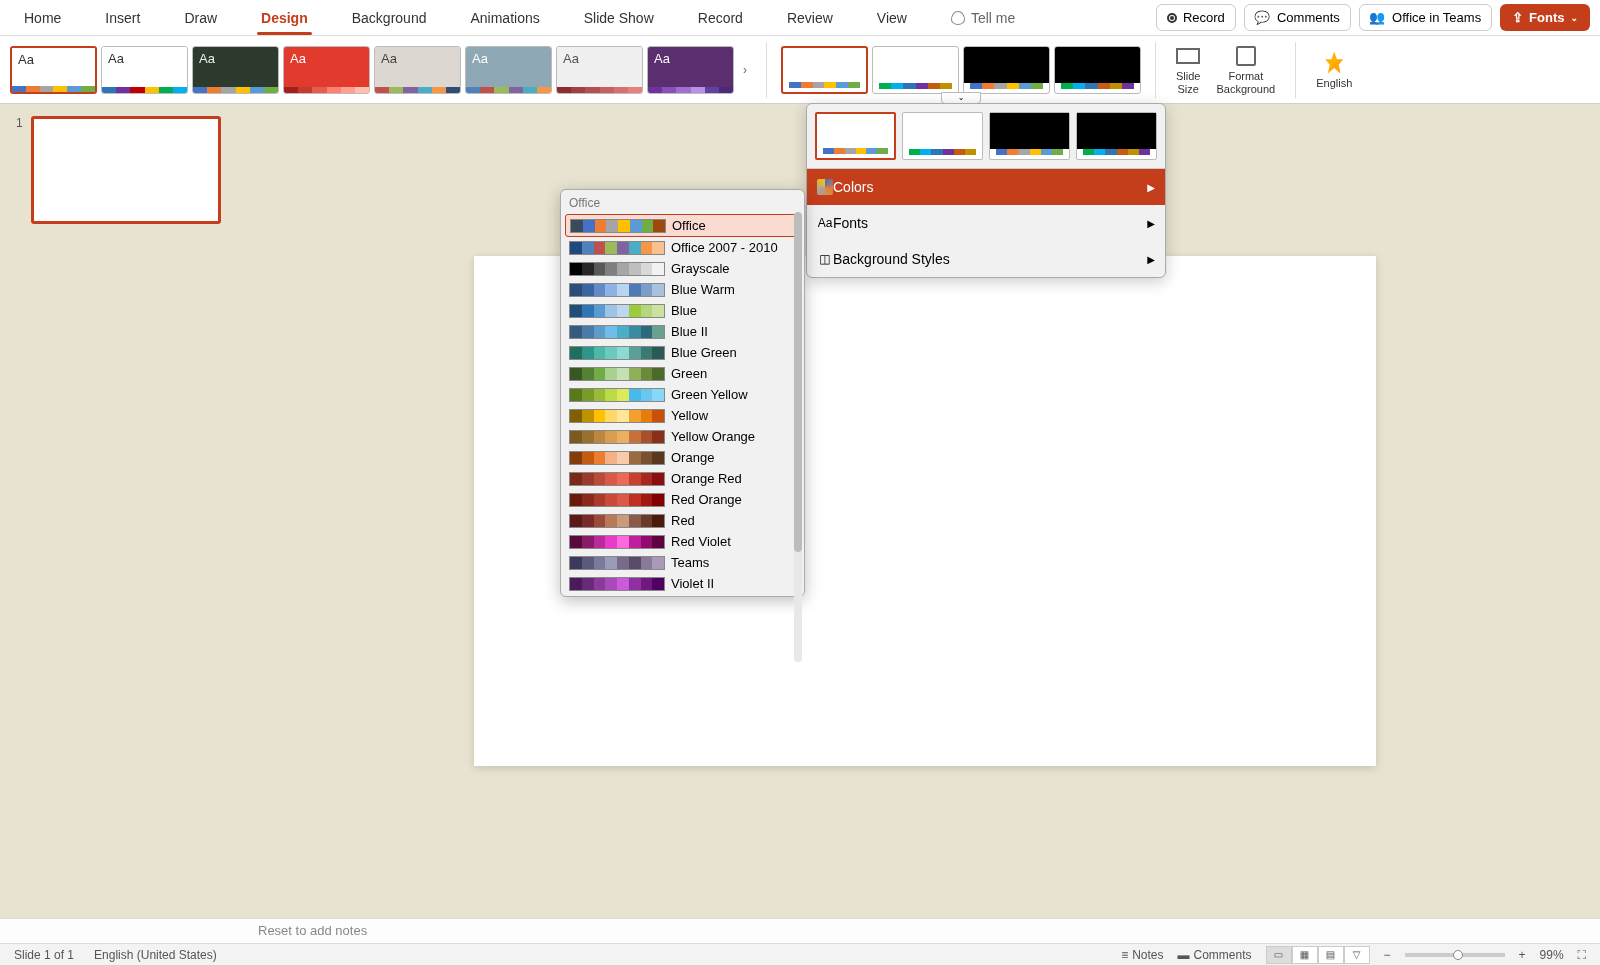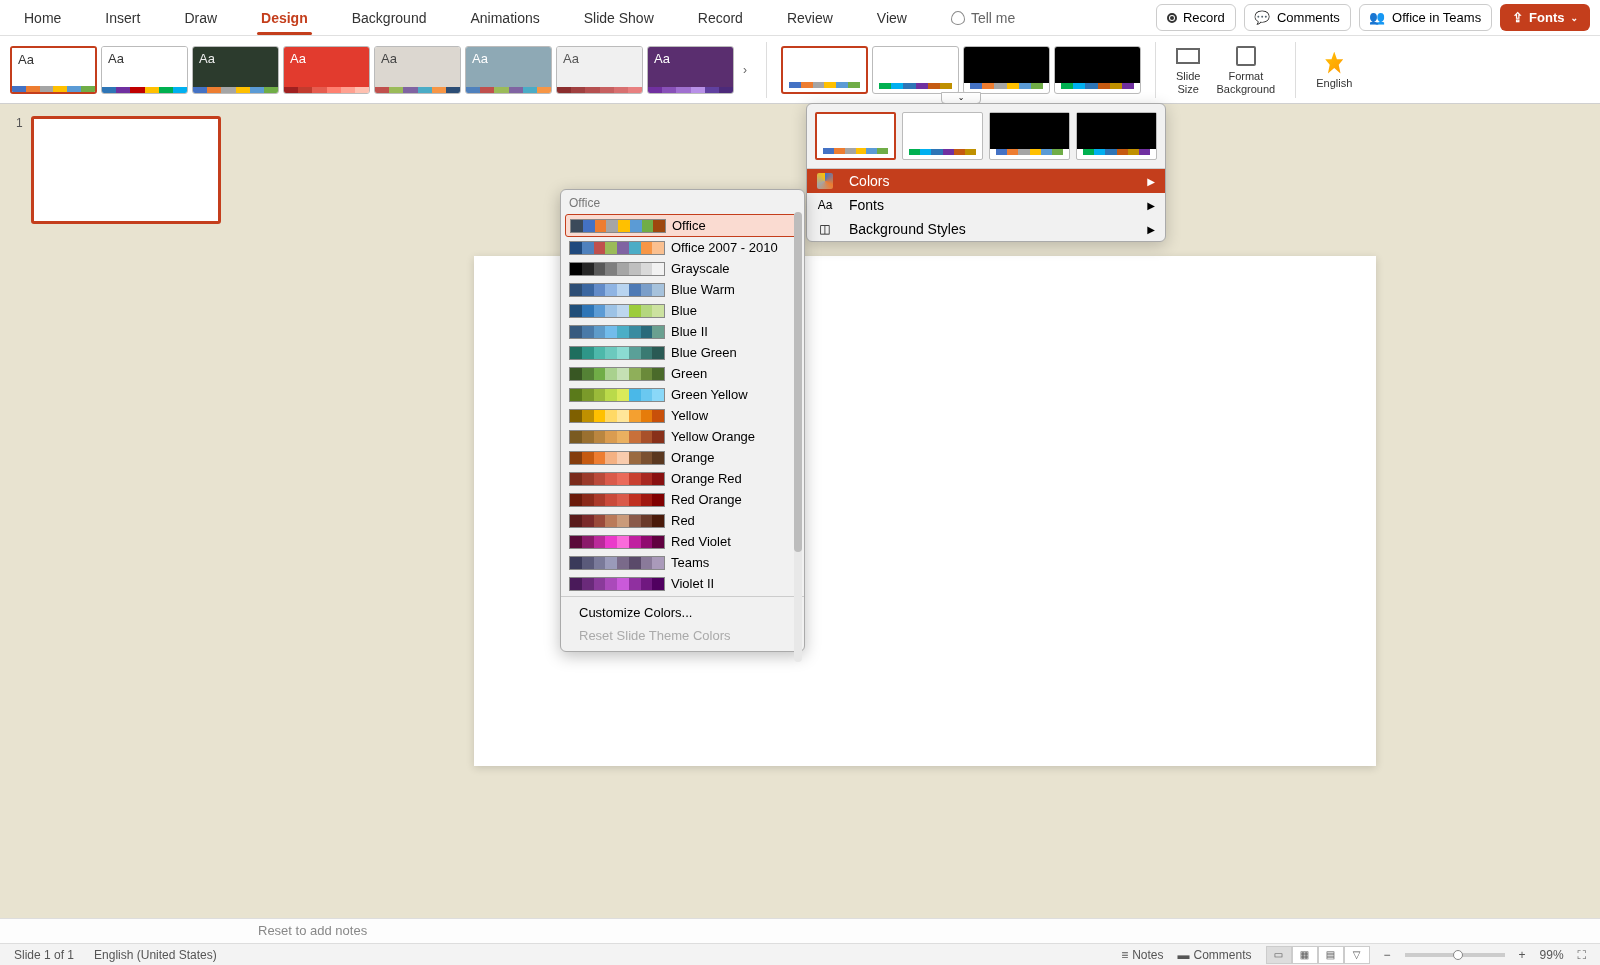--- a/index.html
+++ b/index.html
@@ -64,21 +64,21 @@
 .zoom-thumb { width: 10px; height: 10px; background: #fff; border: 1px solid #888; border-radius: 50%; position: absolute; top: -3px; left: 48%; }
 
 
 .variants-popup { position: absolute; top: 103px; left: 806px; width: 360px; background: #f1f1f1; border: 1px solid #aaa; border-radius: 6px; box-shadow: 0 4px 16px rgba(0,0,0,0.2); z-index: 50; }
 .variants-row { display: flex; gap: 6px; padding: 8px; }
 .vp-card { width: 83px; height: 48px; border: 1px solid #bbb; background: #fff; display: flex; flex-direction: column; border-radius: 2px; cursor: pointer; }
 .vp-card.sel { border: 2px solid #c43e1c; }
 .vp-card.dark .fill { background: #000; }
 .vp-card .fill { flex: 1; }
 .vp-menu { border-top: 1px solid #ccc; }
-.vp-item { display: flex; align-items: center; gap: 16px; padding: 4px 10px; font-size: 14px; cursor: pointer; position: relative; }
+.vp-item { display: flex; align-items: center; gap: 0; padding: 10px 10px; font-size: 14px; cursor: pointer; position: relative; }
 .vp-item:hover, .vp-item.hover { background: #c43e1c; color: #fff; }
 .vp-item .arrow { margin-left: auto; font-size: 10px; }
 .vp-ico { width: 16px; height: 16px; display: inline-flex; align-items: center; justify-content: center; font-size: 12px; }
 .colors-ico { background: conic-gradient(#4472c4, #ed7d31, #a5a5a5, #ffc000); border-radius: 2px; }
 
 
 .colors-submenu { position: absolute; top: 189px; left: 560px; width: 245px; background: #f1f1f1; border: 1px solid #aaa; border-radius: 6px; box-shadow: 0 4px 16px rgba(0,0,0,0.25); z-index: 60; padding-top: 4px; }
 .cs-header { font-size: 12px; color: #777; padding: 2px 8px; }
 .cs-list { max-height: 472px; overflow-y: auto; padding: 2px 6px 2px 4px; }
 .cs-item { display: flex; align-items: center; gap: 6px; padding: 3px 4px; border-radius: 3px; cursor: pointer; font-size: 13px; }
@@ -629,20 +629,16 @@
           <span style="background:#8a3a9a"></span>
           <span style="background:#aa4aba"></span>
           <span style="background:#ca5ada"></span>
           <span style="background:#9030a0"></span>
           <span style="background:#701880"></span>
           <span style="background:#500060"></span>
         </div>
         <span>Violet II</span>
       </div>
     </div>
-  <div class="cs-footer">
-    <div class="cs-foot-item">Customize Colors...</div>
-    <div class="cs-foot-item disabled">Reset Slide Theme Colors</div>
-  </div>
   <div class="cs-scrollbar">
       <div class="cs-scrollthumb"></div>
     </div>
 </div>
 
 </body></html>

